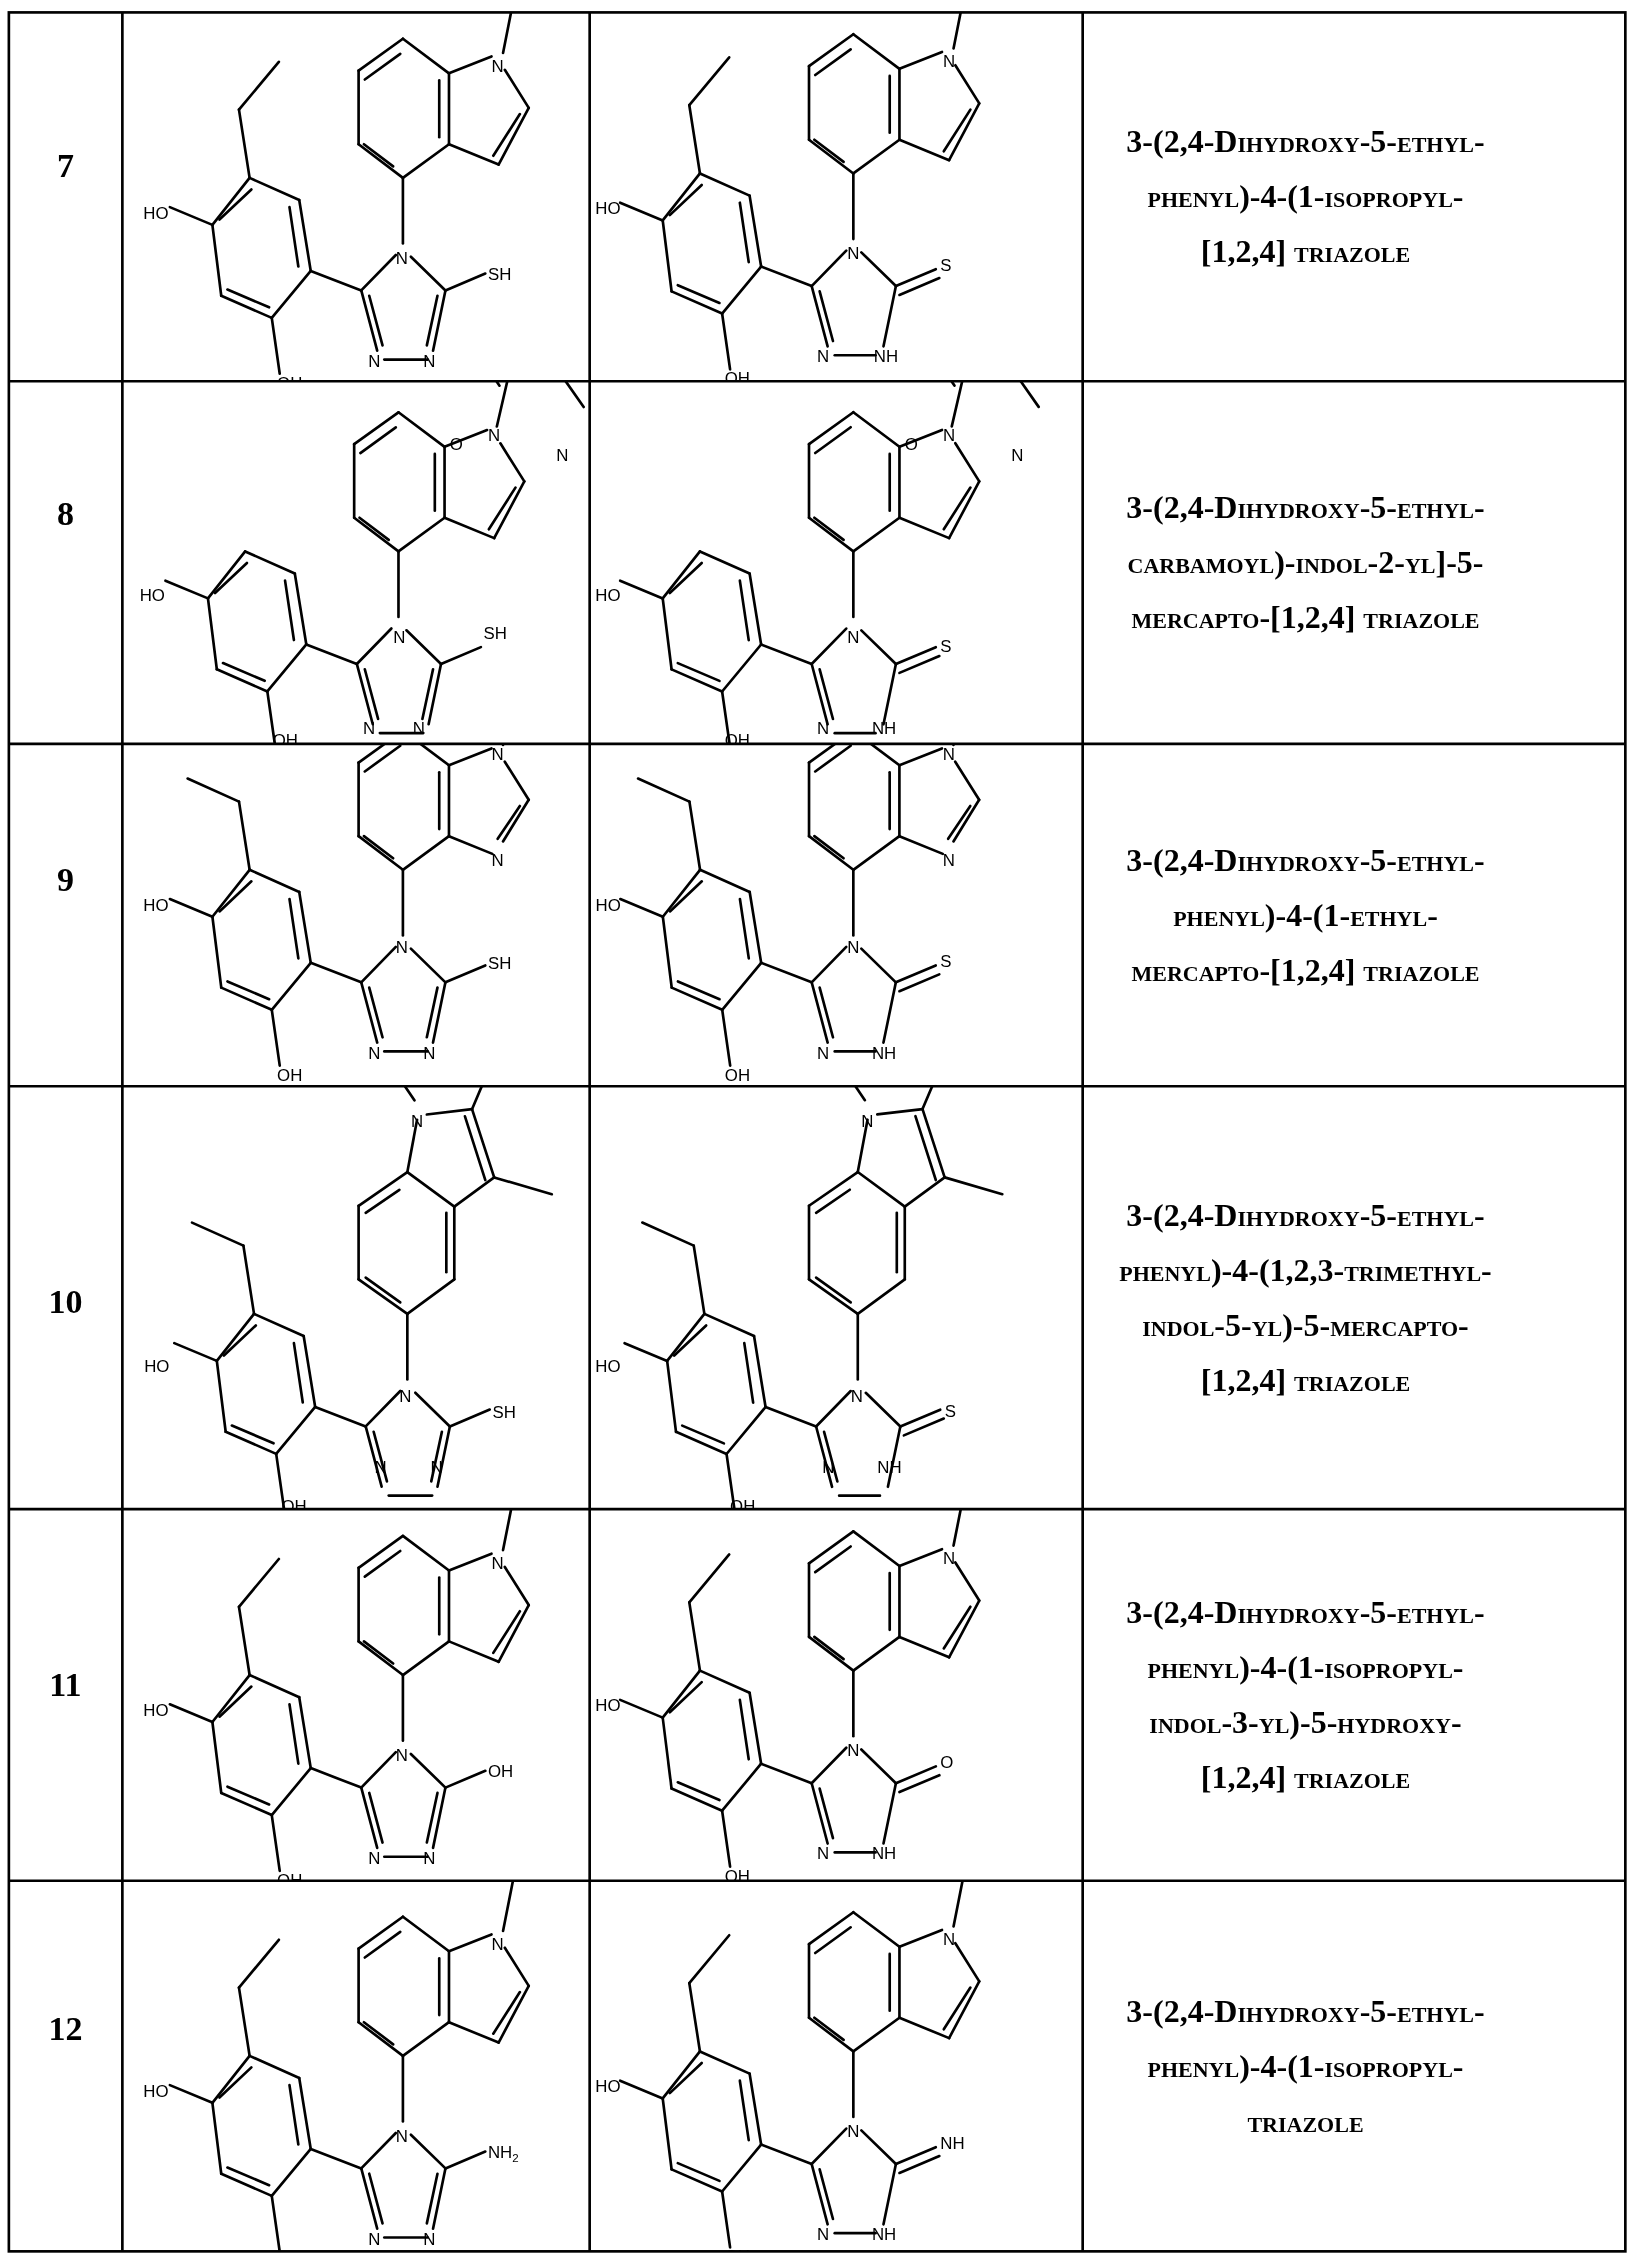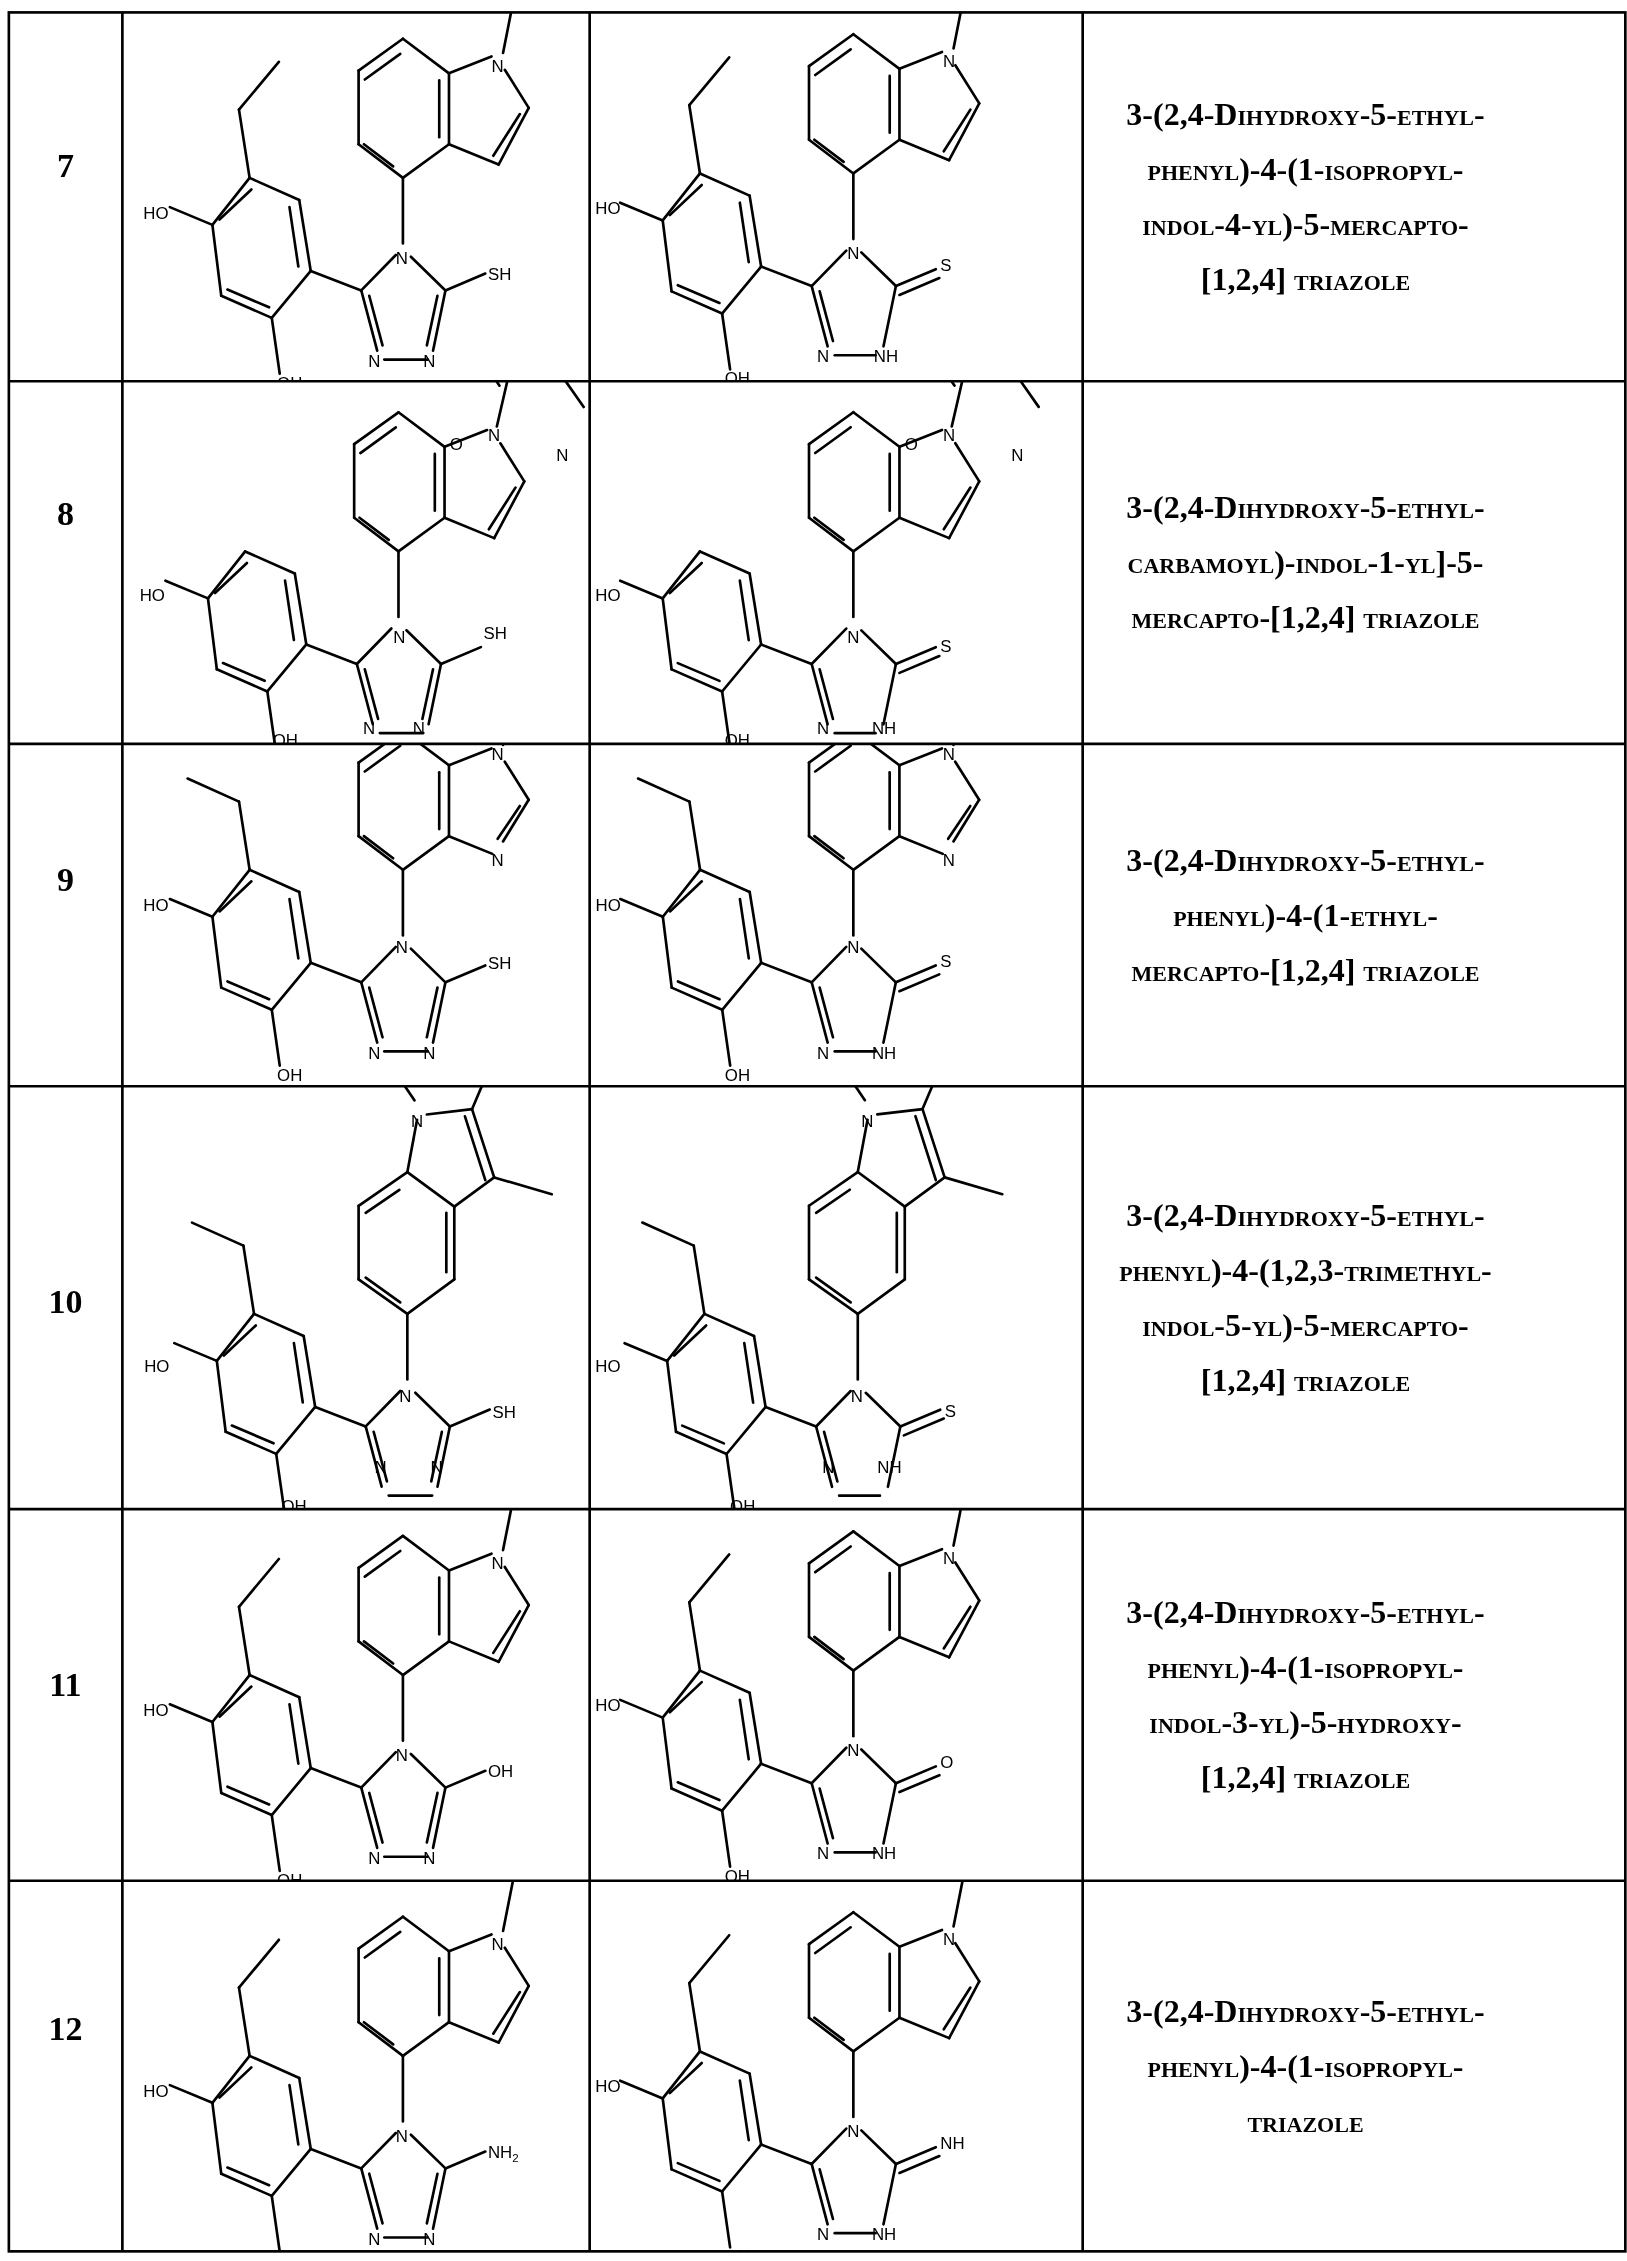--- a/index.html
+++ b/index.html
@@ -32,28 +32,27 @@
 <div class="cell-num" style="top:381px;height:266px;">8</div>
 <div class="cell-num" style="top:744px;height:271px;">9</div>
 <div class="cell-num" style="top:1116px;height:372px;">10</div>
 <div class="cell-num" style="top:1509px;height:351px;">11</div>
 <div class="cell-num" style="top:1881px;height:296px;">12</div>
 
 <div class="cell-name" style="top:12.4px;height:369px;">
   <div>
       <span style="font-variant: small-caps;">3-(2,4-Dihydroxy-5-ethyl-</span>
       <span style="font-variant: small-caps;">phenyl)-4-(1-isopropyl-</span>
-      <span style="font-variant: small-caps;">indol-4-yl)-5-mercapto-</span>
       <span style="font-variant: small-caps;">[1,2,4] triazole</span>
     </div>
 </div>
 <div class="cell-name" style="top:381px;height:363px;">
   <div>
       <span style="font-variant: small-caps;">3-(2,4-Dihydroxy-5-ethyl-</span>
-      <span style="font-variant: small-caps;">carbamoyl)-indol-1-yl]-5-</span>
+      <span style="font-variant: small-caps;">carbamoyl)-indol-2-yl]-5-</span>
       <span style="font-variant: small-caps;">mercapto-[1,2,4] triazole</span>
     </div>
 </div>
 <div class="cell-name" style="top:744px;height:342px;">
   <div>
       <span style="font-variant: small-caps;">3-(2,4-Dihydroxy-5-ethyl-</span>
       <span style="font-variant: small-caps;">phenyl)-4-(1-ethyl-</span>
       <span style="font-variant: small-caps;">mercapto-[1,2,4] triazole</span>
     </div>
 </div>

